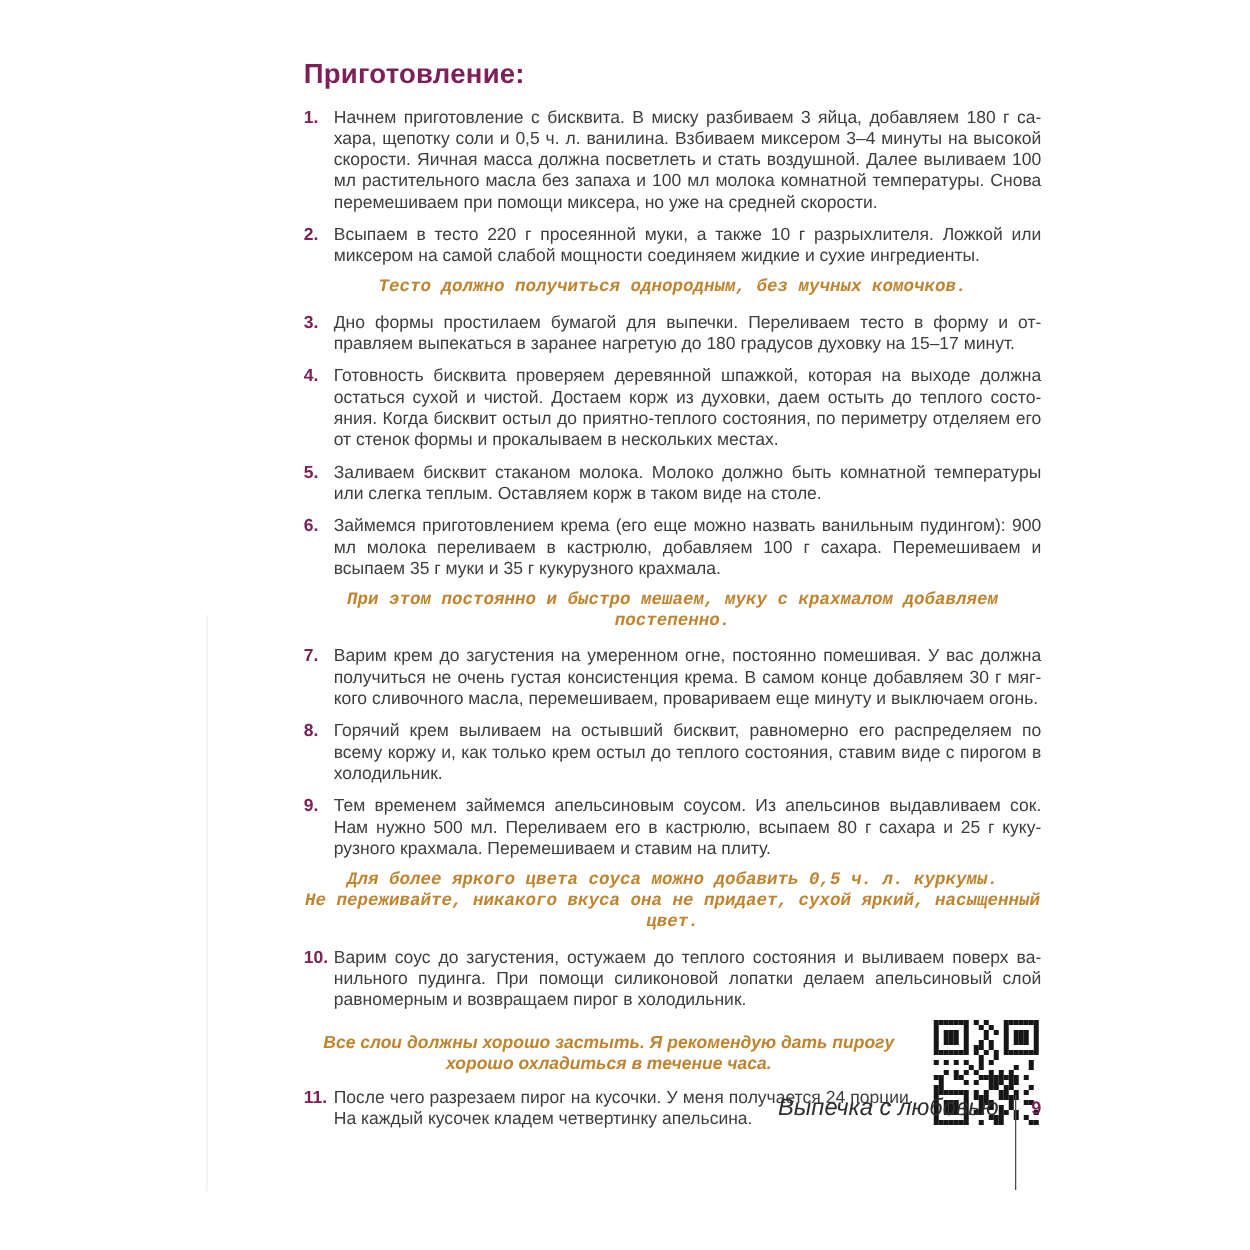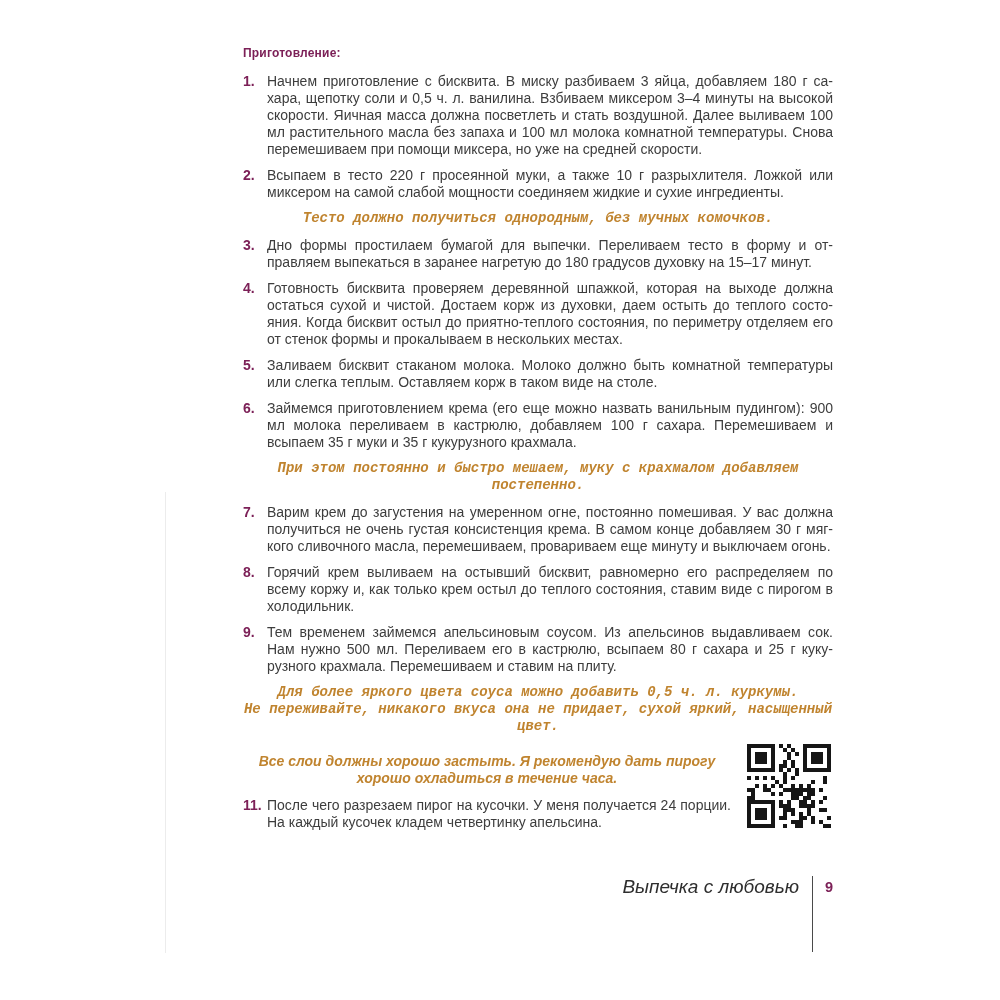--- a/index.html
+++ b/index.html
@@ -4,21 +4,21 @@
 <style>
   html,body{margin:0;padding:0;}
   body{
     width:1000px;height:1000px;position:relative;background:#ffffff;
     font-family:"Liberation Sans", sans-serif;
     -webkit-font-smoothing:antialiased;
   }
   .page-edge{position:absolute;left:165px;top:492px;width:1px;height:461px;background:#ececec;}
   .content{position:absolute;left:243px;top:46px;width:590px;color:#3d3d3d;}
   h1.title{
-    font-size:12px;font-weight:bold;color:var(--purple,#7c2057);
+    font-size:22px;font-weight:bold;color:var(--purple,#7c2057);
     margin:0 0 13px 0;letter-spacing:.2px;
   }
   .step{display:flex;margin:0 0 9px 0;}
   .step .num{
     flex:0 0 24px;width:24px;font-weight:bold;color:var(--purple,#7c2057);
     font-size:14px;line-height:17px;
   }
   .step .txt{
     margin:0;flex:1;font-size:14px;line-height:17px;text-align:justify;
     color:#3d3d3d;hyphens:manual;
@@ -107,20 +107,24 @@
   <div class="step">
     <span class="num">9.</span>
     <p class="txt">Тем временем займемся апельсиновым соусом. Из апельсинов выдавливаем сок. Нам нужно 500 мл. Переливаем его в кастрюлю, всыпаем 80 г сахара и 25 г куку­рузного крахмала. Перемешиваем и ставим на плиту.</p>
   </div>
 
   <div class="callout wide">
     <span class="cline">Для более яркого цвета соуса можно добавить 0,5 ч. л. куркумы.</span>
     <span class="cline">Не переживайте, никакого вкуса она не придает, сухой яркий, насыщенный цвет.</span>
   </div>
 
+  <div class="step">
+    <span class="num">10.</span>
+    <p class="txt">Варим соус до загустения, остужаем до теплого состояния и выливаем поверх ва­нильного пудинга. При помощи силиконовой лопатки делаем апельсиновый слой равномерным и возвращаем пирог в холодильник.</p>
+  </div>
 
   <div class="bottom-row">
     <div class="bottom-left">
       <div class="callout">
         <span class="cline">Все слои должны хорошо застыть. Я рекомендую дать пирогу</span>
         <span class="cline">хорошо охладиться в течение часа.</span>
       </div>
       <div class="step">
         <span class="num">11.</span>
         <p class="txt">После чего разрезаем пирог на кусочки. У меня получается 24 пор­ции. На каждый кусочек кладем четвертинку апельсина.</p>

